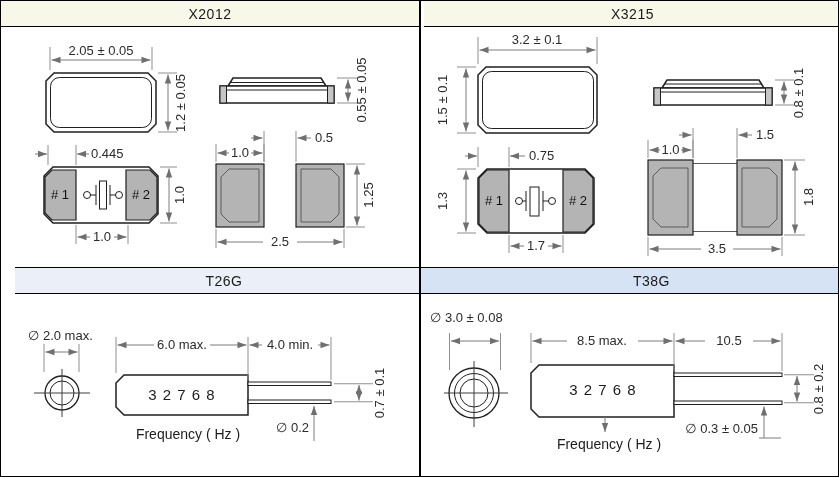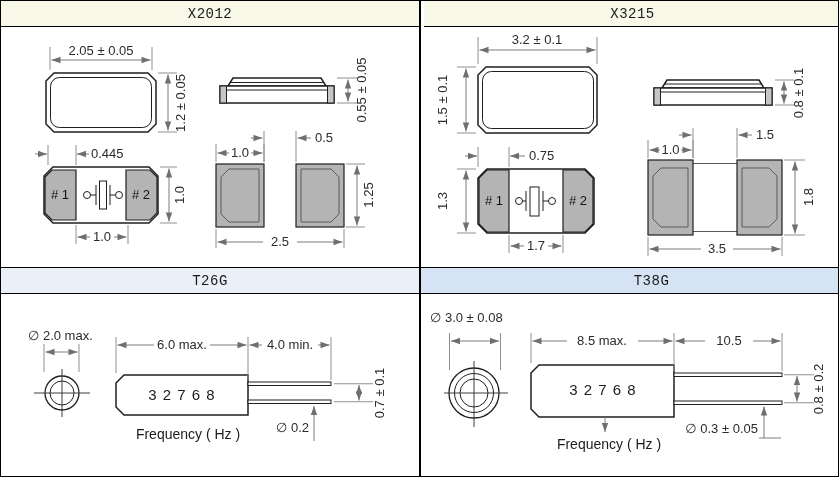--- a/index.html
+++ b/index.html
@@ -6,21 +6,21 @@
   .sheet {
     position:relative; width:839px; height:477px; background:#ffffff;
     font-family:"Liberation Sans", sans-serif; overflow:hidden;
   }
   .outer-border { position:absolute; inset:0; border:1px solid #000; pointer-events:none; z-index:9; }
   .vdivider { position:absolute; left:419px; top:0; width:2px; height:477px; background:#000; z-index:8; }
   .hdr {
     position:absolute; height:27px; box-sizing:border-box;
     border-top:1px solid #000; border-bottom:1px solid #000;
     display:flex; align-items:center; justify-content:center;
-    font-size:14px; color:#1a1a1a; letter-spacing:0.5px;font-family:Liberation Mono, monospace;
+    font-size:14px; color:#1a1a1a; letter-spacing:0.5px;
   }
   .hdr-smd  { background:#f8f8e9; }
   .hdr-t26g { background:#eaeff8; }
   .hdr-t38g { background:#d6e3f5;padding-left:44px; }
   svg.quad { position:absolute; display:block; }
   
   .obj  { stroke:#1f1f1f; stroke-width:1.5; fill:#ffffff; }
   .obj1 { stroke:#1f1f1f; stroke-width:1;   fill:none; }
   .pad  { fill:#b4b4b4; stroke:#1f1f1f; stroke-width:1.2; }
   .padline { fill:none; stroke:#5a5a5a; stroke-width:1; }
@@ -39,21 +39,21 @@
 
 <div class="sheet">
   <div class="vdivider"></div>
 
   <div class="hdr hdr-smd" style="left:1px; top:0; width:418px;">
     <span>X2012</span>
   </div>
   <div class="hdr hdr-smd" style="left:424px; top:0; width:417px;">
     <span>X3215</span>
   </div>
-  <div class="hdr hdr-t26g" style="left:1px; top:267px; width:418px;">
+  <div class="hdr hdr-t26g" style="left:15px; top:267px; width:418px;">
     <span>T26G</span>
   </div>
   <div class="hdr hdr-t38g" style="left:421px; top:267px; width:417px;">
     <span>T38G</span>
   </div>
 
   <svg class="quad" style="left:1px; top:27px;" width="418" height="240" viewBox="0 0 418 240">
     <defs>
       <marker id="a1" viewBox="0 0 10 8" markerWidth="10" markerHeight="8" refX="9.5" refY="4" orient="auto" markerUnits="userSpaceOnUse">
         <path d="M0.5,0.8 L9.5,4 L0.5,7.2 Z" fill="#6f6f6f"></path>

